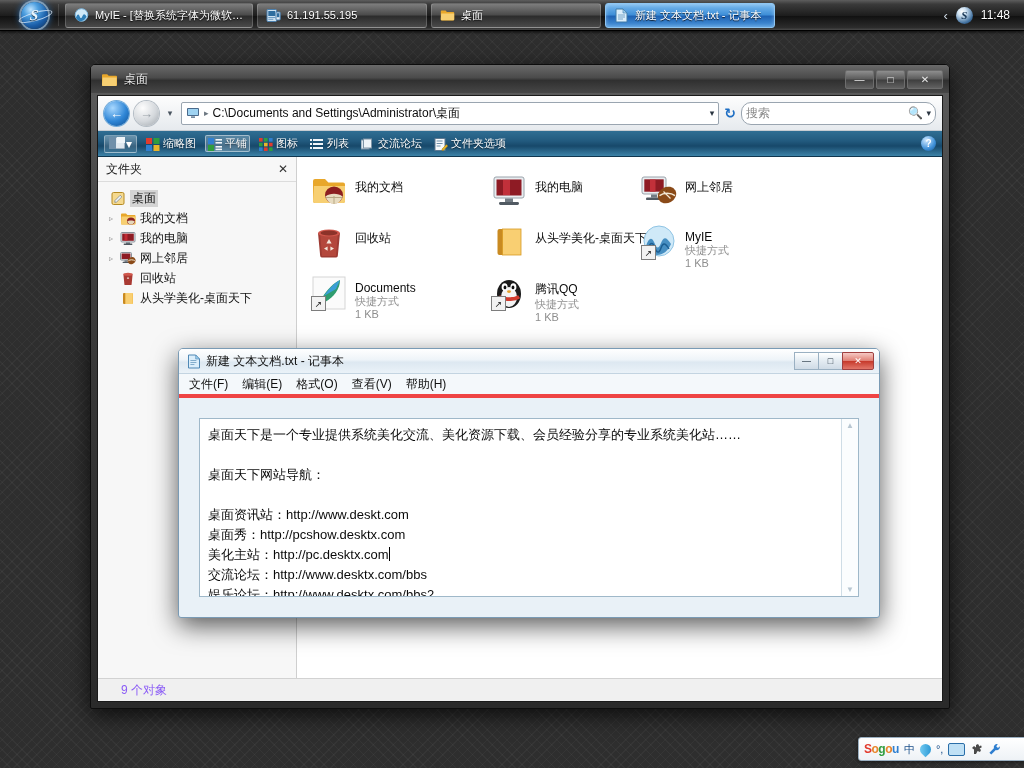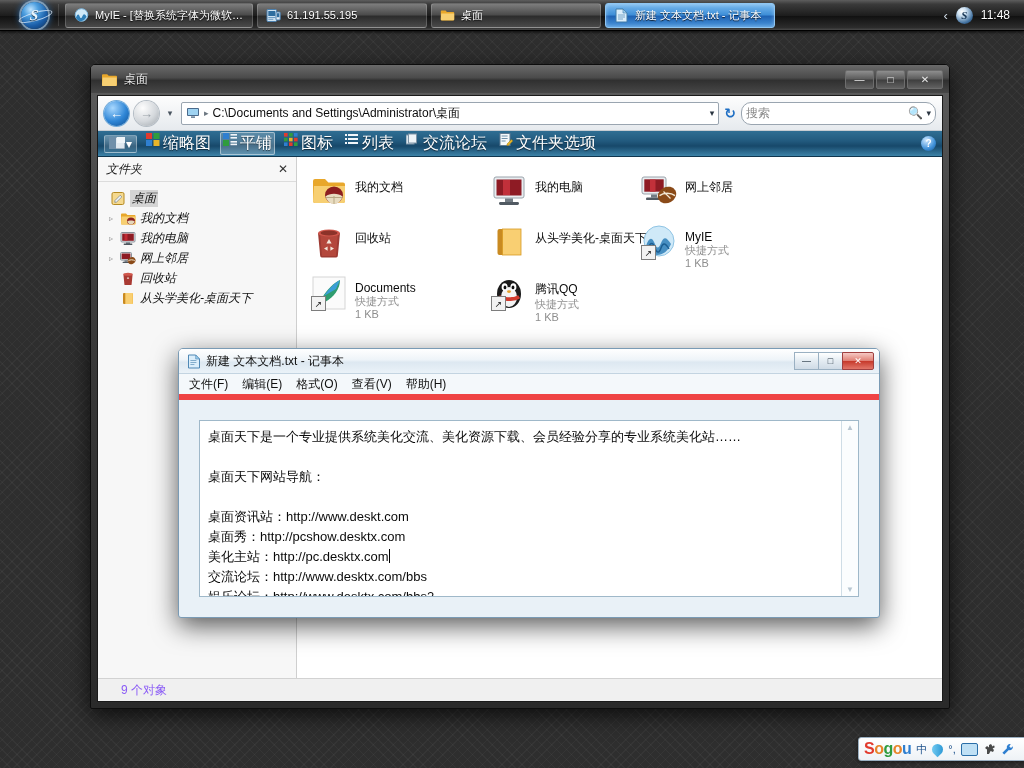--- a/index.html
+++ b/index.html
@@ -152,38 +152,38 @@
   .magn{color:#2a6fb5;font-size:12px;}
   .searchchev{color:#2a3540;font-size:9px;margin-left:3px;}
 
   
   #exptoolbar{
     height:25px;flex:none;display:flex;align-items:center;padding:0 6px;gap:6px;
     background:linear-gradient(to bottom,#2f6e93 0%,#225a7e 40%,#17486a 60%,#3d83a8 100%);
     border-bottom:1px solid #10364f;
     color:#fff;
   }
-  .tb-item{display:flex;align-items:flex-start;gap:3px;cursor:pointer;
-    padding:1px 3px;border-radius:2px;font-size:16px;
+  .tb-item{display:flex;align-items:flex-end;gap:3px;cursor:pointer;
+    padding:1px 3px;border-radius:2px;font-size:11px;
     text-shadow:0 1px 1px rgba(0,0,0,.55);white-space:nowrap;}
   .tb-item.pressed{background:rgba(255,255,255,.22);box-shadow:inset 0 0 0 1px rgba(255,255,255,.45);}
   .tb-view{display:flex;align-items:center;gap:3px;cursor:pointer;
     border:1px solid rgba(255,255,255,.35);border-radius:2px;padding:1px 4px;
     background:linear-gradient(to bottom,rgba(255,255,255,.30),rgba(255,255,255,.06));}
   .helpq{margin-left:auto;width:15px;height:15px;border-radius:50%;
     background:radial-gradient(circle at 35% 28%,#cfe9ff,#3f90d8 60%,#15548f);
     color:#fff;font-size:10px;font-weight:bold;display:flex;align-items:center;justify-content:center;
     cursor:pointer;}
   .gico{width:14px;height:13px;flex:none;}
 
   
   #expcontent{flex:1;display:flex;min-height:0;background:#fff;}
   #sidepanel{
     width:198px;flex:none;border-right:1px solid #cfcfcf;
-    background:#f7f7f7;display:flex;flex-direction:column;font-style:italic;
+    background:#f7f7f7;display:flex;flex-direction:column;
   }
   #sidehead{
     height:24px;flex:none;display:flex;align-items:center;padding:0 8px;
     border-bottom:1px solid #dcdcdc;background:#f7f7f7;
   }
   #sidehead .st{font-size:12px;color:#1a1a1a;}
   #sidehead .closex{margin-left:auto;color:#333;font-size:12px;font-weight:bold;cursor:pointer;}
   #tree{padding:6px 0 0 0;flex:1;overflow:hidden;}
   .tnode{
     height:20px;display:flex;align-items:center;gap:4px;padding-left:8px;
@@ -240,21 +240,21 @@
     display:flex;align-items:center;justify-content:center;
     font-size:9px;color:#20303d;cursor:pointer;
   }
   .npbtn.close{
     width:30px;border:1px solid #a04040;
     background:linear-gradient(to bottom,#f6c9c4,#e08176 48%,#c63a2c 52%,#e2776a);
     color:#fff;font-weight:bold;border-radius:0 2px 2px 0;
   }
   #np-menubar{
     height:20px;flex:none;display:flex;align-items:center;gap:14px;padding:0 10px;
-    background:#f4f8fb;border-bottom:6px solid #ef4444;font-size:12px;color:#111;
+    background:#f4f8fb;border-bottom:4px solid #ef4444;font-size:12px;color:#111;
   }
   #np-menubar span{cursor:pointer;}
   #np-text-wrap{
     flex:1;margin:20px;background:#fff;border:1px solid #9fb8c9;
     display:flex;min-height:0;
   }
   #np-text{
     flex:1;padding:6px 8px;font-size:13px;color:#0a0a0a;line-height:20px;
     white-space:pre-wrap;overflow:hidden;cursor:text;
   }
@@ -268,21 +268,21 @@
   #np-scroll .sarrow{font-size:8px;color:#b7c6d1;}
 
   
   #imebar{
     position:absolute;left:858px;top:737px;width:158px;height:22px;
     background:linear-gradient(to bottom,#ffffff,#eef2f6);
     border:1px solid #9bb0c2;border-radius:3px;
     display:flex;align-items:center;gap:5px;padding:0 5px;
     box-shadow:0 1px 4px rgba(0,0,0,.5);
   }
-  #imebar .sogou{font-size:16px;font-weight:bold;letter-spacing:-0.5px;cursor:pointer;}
+  #imebar .sogou{font-size:12px;font-weight:bold;letter-spacing:-0.5px;cursor:pointer;}
   #imebar .sogou i{font-style:normal;}
   #imebar .imi{font-size:11px;color:#1a4f8a;cursor:pointer;}
   #imebar .drop{width:11px;height:11px;border-radius:50% 50% 50% 0;
     background:linear-gradient(135deg,#7fd4f7,#1f8fd0);transform:rotate(-45deg);cursor:pointer;}
   #imebar .kbd{width:15px;height:11px;border:1px solid #2a6ea8;background:#bfe0f5;cursor:pointer;
     display:block;border-radius:2px;}
 
   svg{display:block;}
 </style>
 </head>

